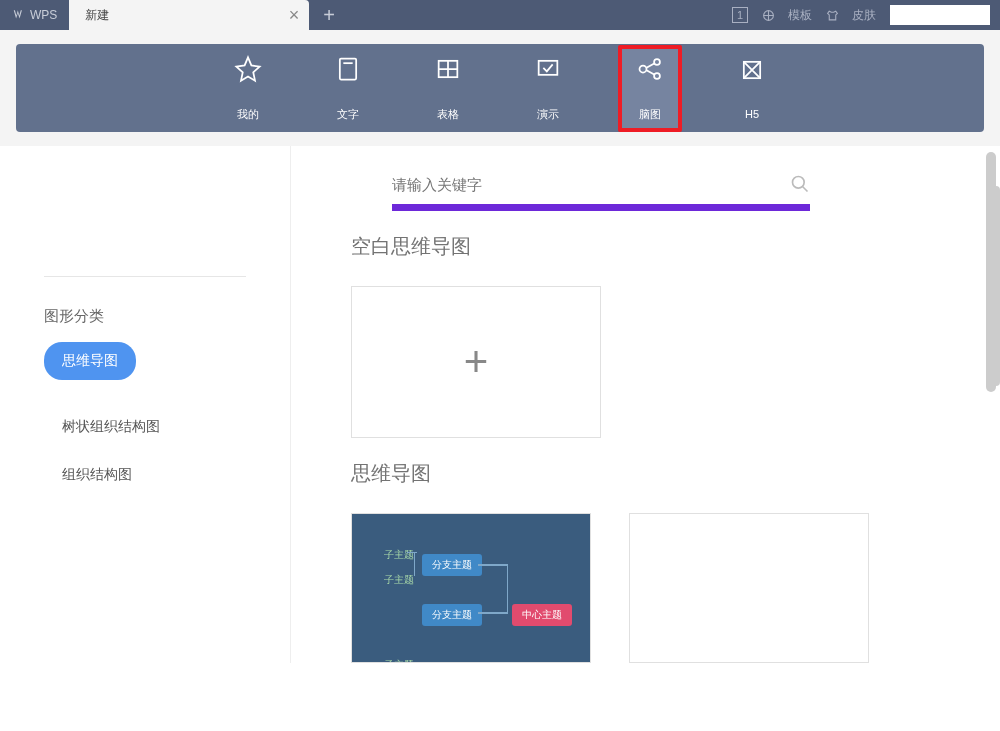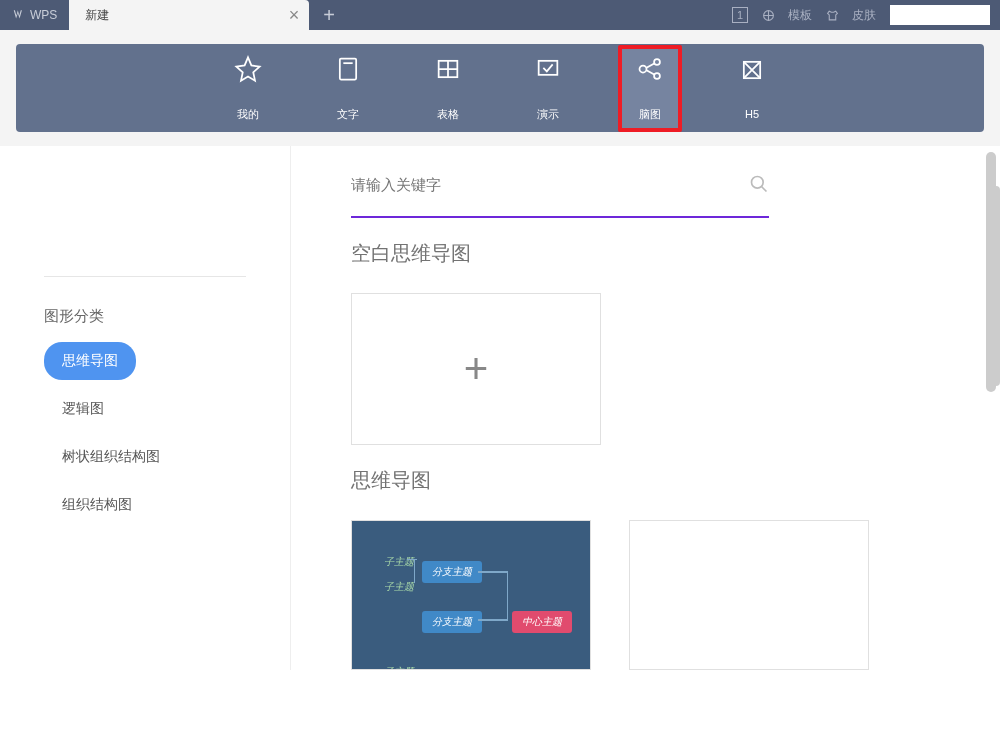--- a/index.html
+++ b/index.html
@@ -28,29 +28,29 @@
 
 .main { display: flex; }
 .sidebar { width: 290px; padding: 40px 44px; }
 .sidebar-divider { border: none; border-top: 1px solid #e6e6e6; margin-bottom: 30px; }
 .sidebar-title { color: #666; font-size: 15px; margin-bottom: 16px; }
 .cat-list { list-style: none; }
 .cat-list li { padding: 10px 18px; border-radius: 18px; font-size: 14px; color: #555; margin-bottom: 10px; display: inline-block; }
 .cat-list li.active { background: #4f94f0; color: #fff; }
 
 .content { flex: 1; padding: 28px 50px 0 60px; border-left: 1px solid #eee; position: relative; }
-.search-row { display: flex; align-items: center; justify-content: space-between; border-bottom: 2px solid #6d28d9; padding-bottom: 22px; max-width: 418px; }
+.search-row { display: flex; align-items: center; justify-content: space-between; border-bottom: 7px solid #6d28d9; padding-bottom: 10px; max-width: 418px; margin-left: 41px; }
 .search-input { border: none; outline: none; font-size: 15px; color: #999; flex: 1; background: transparent; }
 .search-icon { width: 20px; height: 20px; stroke: #bbb; fill: none; stroke-width: 2; }
 
 .section-title { font-size: 20px; color: #737373; margin-top: 22px; margin-bottom: 26px; }
 .blank-card { width: 250px; height: 152px; border: 1px solid #e0e0e0; display: flex; align-items: center; justify-content: center; }
 .plus { font-size: 42px; color: #888; font-weight: 200; line-height: 1; }
 
-.templates-row { display: flex; gap: 38px; font-style: italic; }
+.templates-row { display: flex; gap: 38px; }
 .template-card { width: 240px; height: 150px; border: 1px solid #e0e0e0; overflow: hidden; }
 .mindmap-preview { width: 100%; height: 100%; background: #3a5c7e; position: relative; }
 .node { position: absolute; font-size: 10px; color: #fff; padding: 4px 10px; border-radius: 3px; }
 .node.center { background: #e14b6e; }
 .node.branch { background: #4089c7; }
 .node.leaf { color: #a8d8a8; }
 .connector { position: absolute; border: 1px solid #7fa8c9; }
 
 .scrollbar { position: absolute; right: 4px; top: 6px; width: 10px; height: 240px; background: #ccc; border-radius: 5px; }
 .outer-scroll { position: absolute; right: 0; top: 186px; width: 8px; height: 200px; background: #ccc; border-radius: 4px; }
@@ -138,21 +138,21 @@
   </div>
 </div>
 
 <div class="main">
   <div class="sidebar">
     <div style="height:90px"></div>
     <hr class="sidebar-divider">
     <div class="sidebar-title">图形分类</div>
     <ul class="cat-list">
       <li class="active">思维导图</li><br>
-      <li>逻辑图</li><br>
+      <br>
       <li>树状组织结构图</li><br>
       <li>组织结构图</li>
     </ul>
   </div>
 
   <div class="content">
     <div class="scrollbar"></div>
 
     <div class="search-row">
       <input class="search-input" placeholder="请输入关键字" style="">

